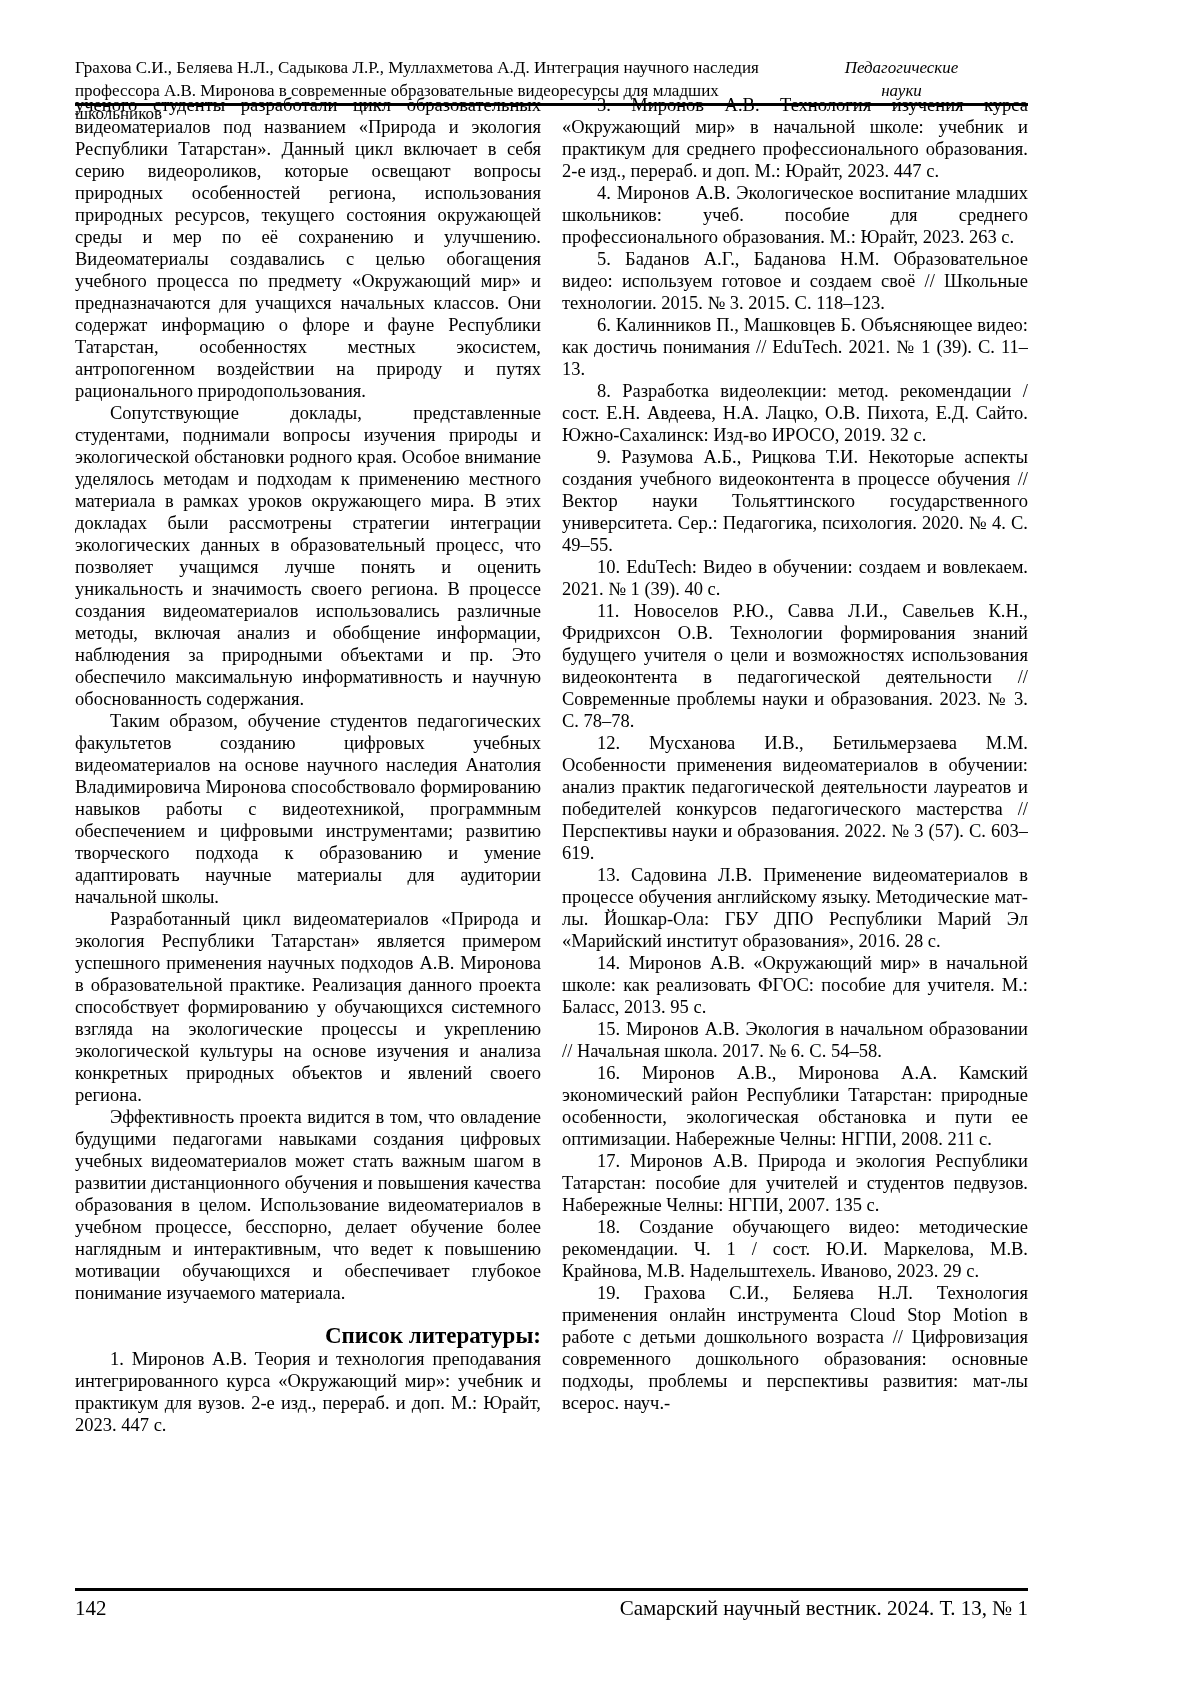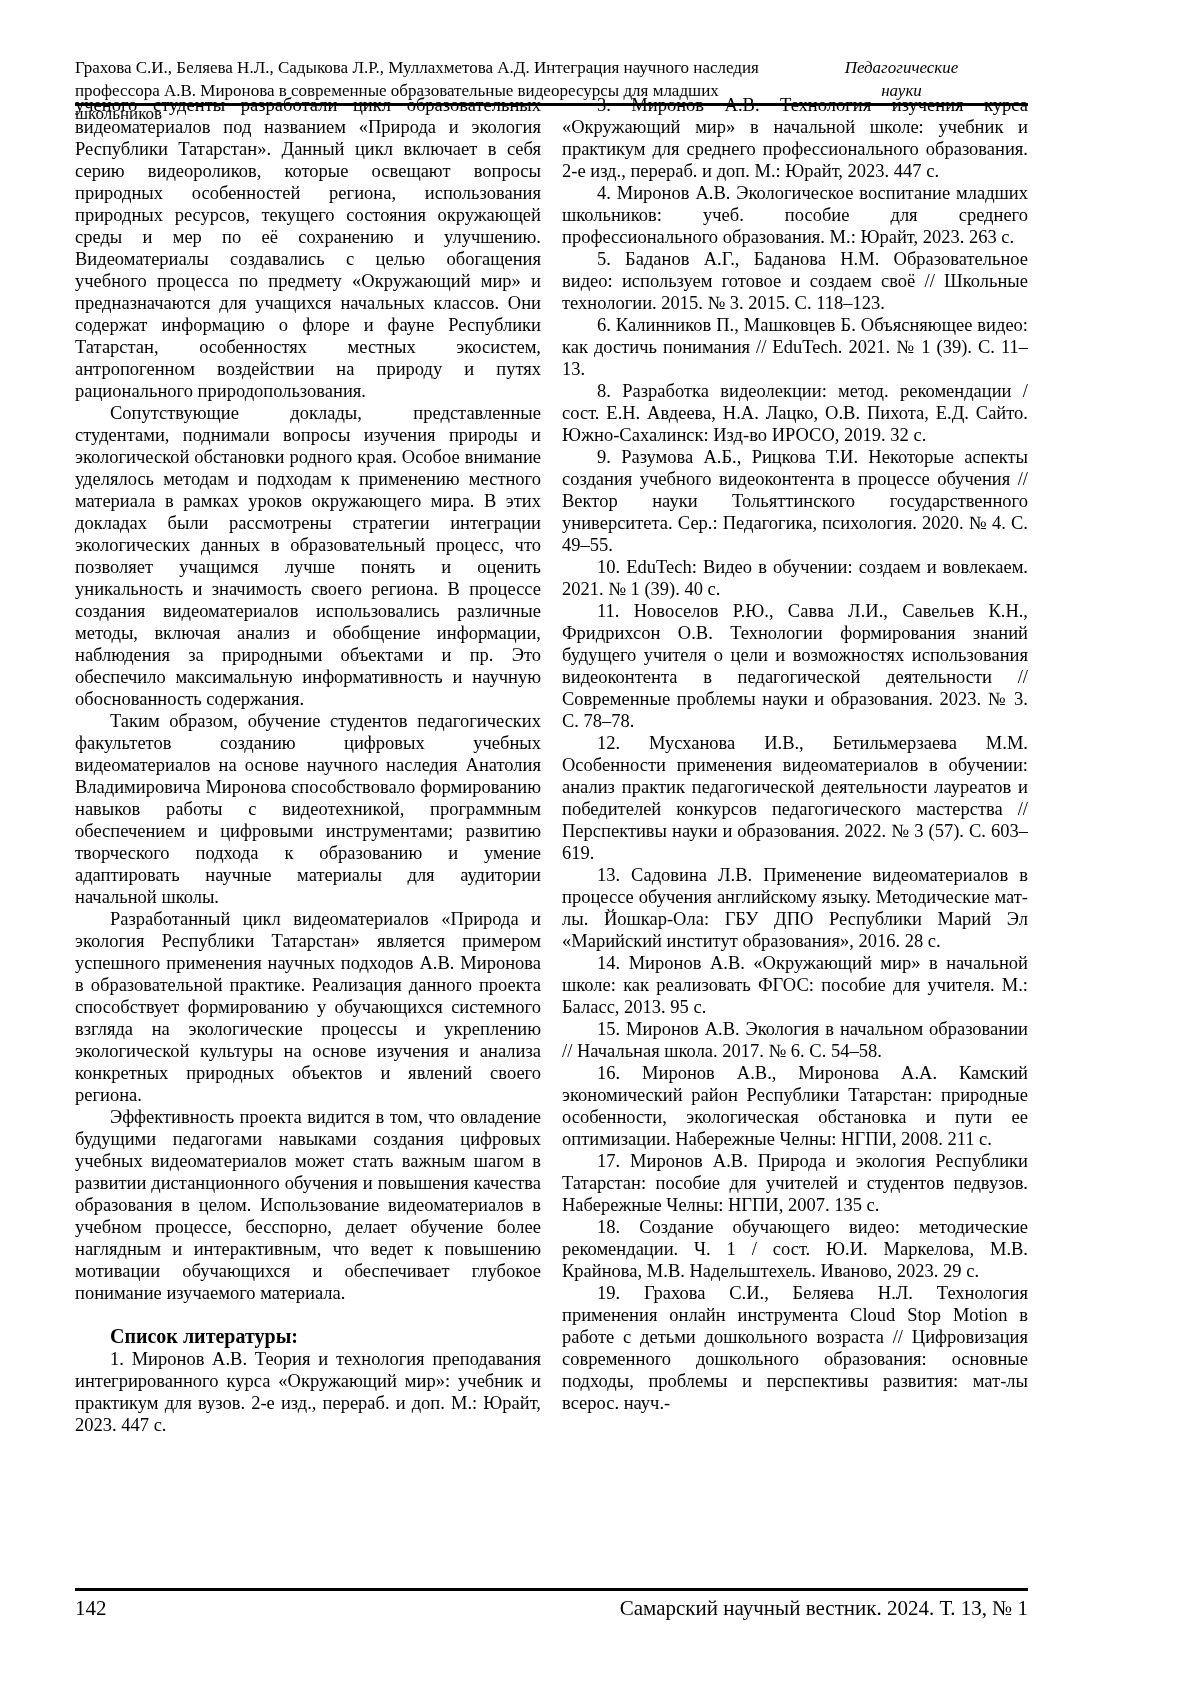--- a/index.html
+++ b/index.html
@@ -63,25 +63,25 @@
     width: 466px;
   }
   .col p {
     margin: 0;
     text-indent: 35px;
   }
   .col p.noindent {
     text-indent: 0;
   }
   .references-heading {
-    font-size: 20px;
+    font-size: 23px;
     font-weight: bold;
     margin: 21px 0 1px 0;
     text-indent: 35px;
-    text-align: left;
+    text-align: right;
   }
   
   .footer-rule {
     position: absolute;
     left: 75px;
     top: 1588px;
     width: 953px;
     height: 3px;
     background: #000000;
   }

